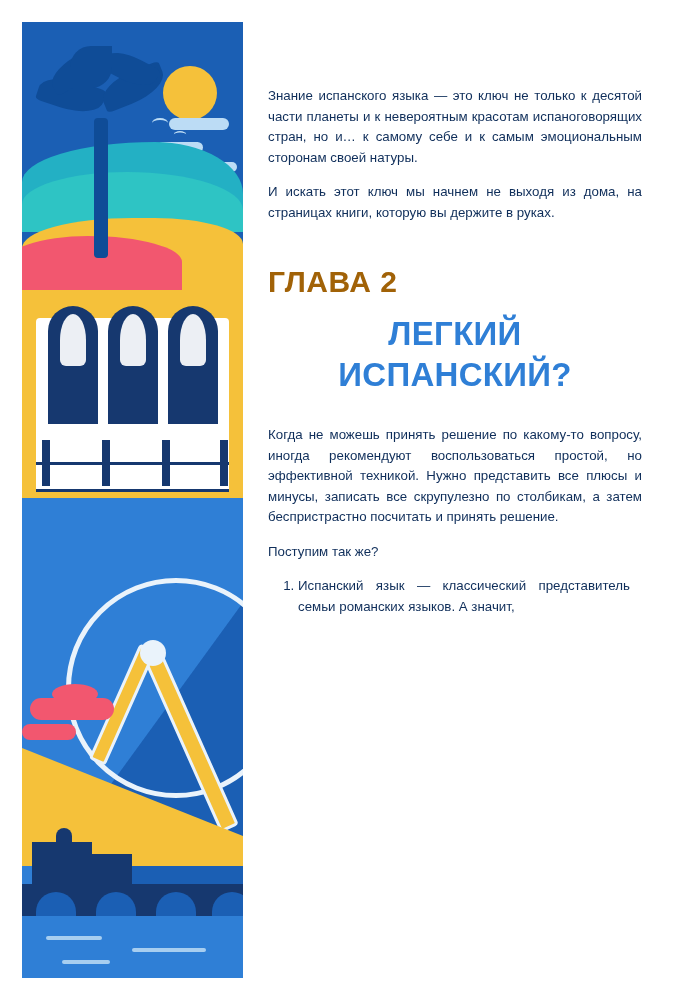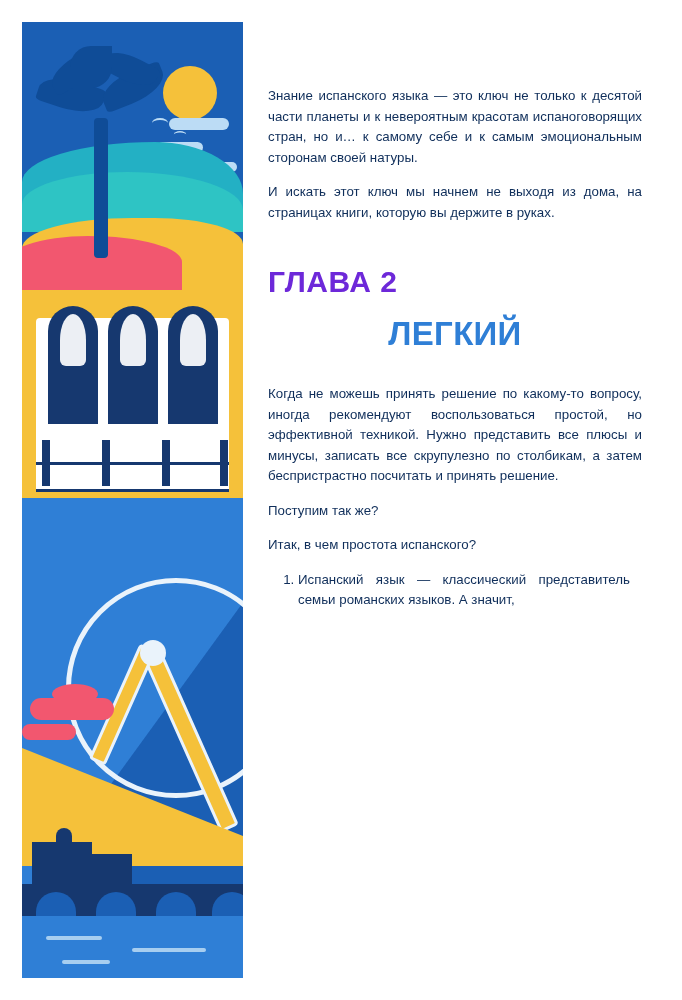--- a/index.html
+++ b/index.html
@@ -276,21 +276,21 @@
     font-size: 13.3px;
     line-height: 20.5px;
     color: #0f2e5a;
     text-align: justify;
     hyphens: auto;
   }
   .chapter-label {
     margin: 42px 0 14px 0;
     font-size: 30px;
     font-weight: bold;
-    color: #6d28d9;
+    color: #a16207;
     letter-spacing: 0.5px;
   }
   .chapter-title {
     margin: 0 0 30px 0;
     font-size: 33px;
     font-weight: bold;
     line-height: 41px;
     color: #2f7fd6;
     letter-spacing: 0.3px;
     text-align: center;
@@ -381,24 +381,24 @@
 
   <div class="text-col">
 
     <p class="body">Знание испанского языка — это ключ не только к десятой части планеты и к невероятным красотам испаноговорящих стран, но и… к самому себе и к самым эмоциональным сторонам своей натуры.</p>
     <p class="body">И искать этот ключ мы начнем не выходя из дома, на страницах книги, которую вы держите в руках.</p>
 
     <div class="chapter-label">ГЛАВА 2</div>
 
     <div class="chapter-title">
       <span>ЛЕГКИЙ</span>
+      <span>ИСПАНСКИЙ?</span>
     </div>
 
     <p class="body">Когда не можешь принять решение по какому-то вопросу, иногда рекомендуют воспользоваться простой, но эффективной техникой. Нужно представить все плюсы и минусы, записать все скрупулезно по столбикам, а затем беспристрастно посчитать и принять решение.</p>
     <p class="body">Поступим так же?</p>
-    <p class="body">Итак, в чем простота испанского?</p>
 
     <ol class="num-list">
       <li>Испанский язык — классический представитель семьи романских языков. А значит,</li>
     </ol>
 
   </div>
 </div>
 
 </body></html>

